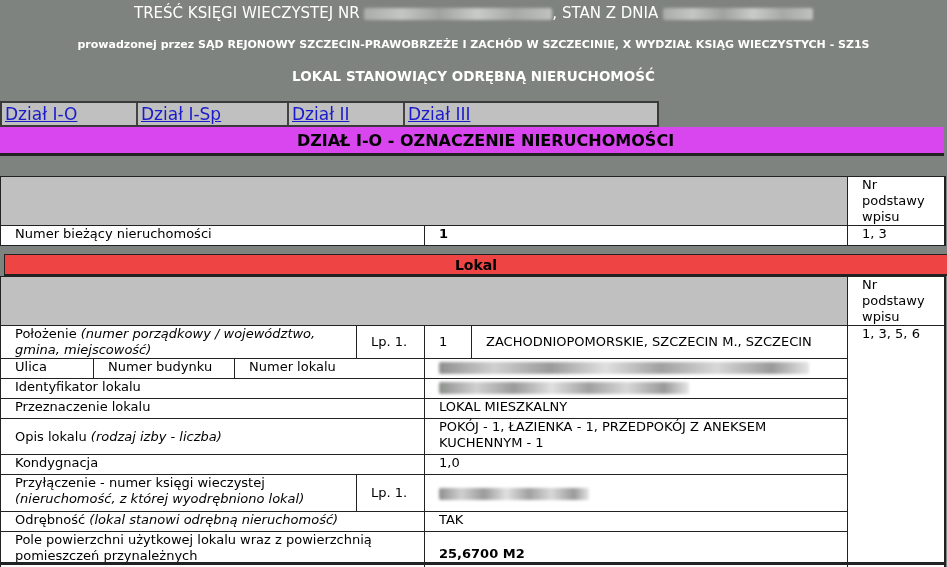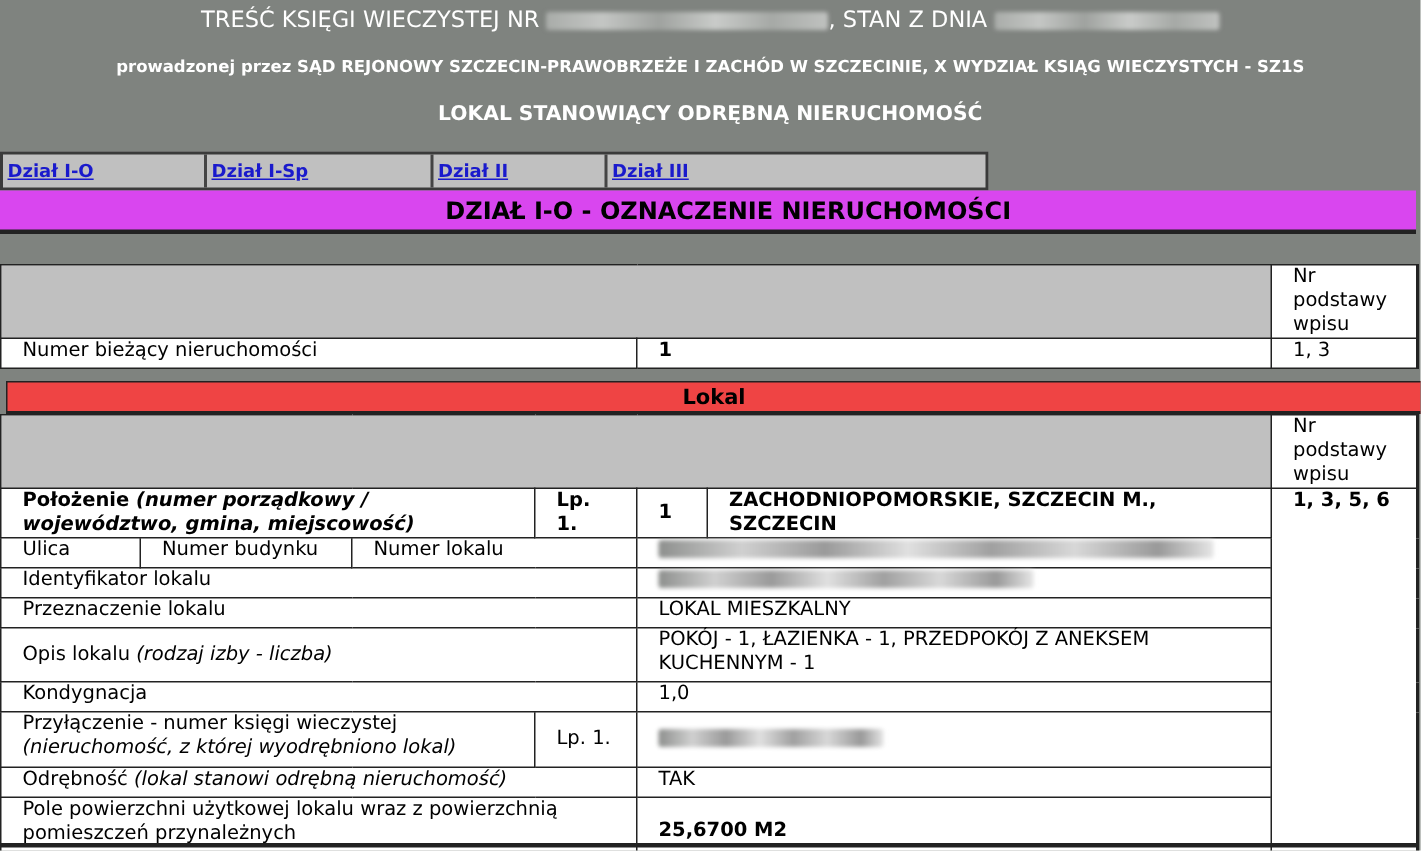--- a/index.html
+++ b/index.html
@@ -29,21 +29,21 @@
   .tabs {
     position: absolute; top: 101px; left: 0; width: 659px; height: 26px;
     display: flex; border: 2px solid #3a3a3a; box-sizing: border-box; background: #c0c0c0;
   }
   .tab {
     height: 100%; box-sizing: border-box; border-right: 2px solid #444;
     padding-left: 3px; display: flex; align-items: center;
   }
   .tab:last-child { border-right: none; }
   .tab a {
-    color: #1a1acc; font-weight: bold; font-size: 12px; text-decoration: underline;
+    color: #1a1acc; font-weight: normal; font-size: 17px; text-decoration: underline;
     font-family: "DejaVu Sans", sans-serif;
   }
 
   .title-bar {
     position: absolute; top: 127px; left: 0; width: 944px; height: 29px;
     background: #d946ef; border-bottom: 3px solid #222; box-sizing: border-box;
     text-align: center; font-weight: bold; font-size: 16px; line-height: 28px; padding-left: 27px;
   }
 
   table.kw {
@@ -126,21 +126,21 @@
     <col style="width:68px">
       <col style="width:47px">
       <col style="width:376px">
       <col style="width:97px">
   </colgroup>
   <tbody>
       <tr style="height:38px;">
     <td class="grey" colspan="6"></td>
     <td class="right" style="vertical-align:bottom;">Nr podstawy wpisu</td>
   </tr>
-  <tr style="height:25px;font-weight:bold;">
+  <tr style="height:25px;">
     <td colspan="3">
       <span>Położenie</span> <span class="it">(numer porządkowy / województwo, gmina, miejscowość)</span>
     </td>
     <td style="vertical-align:middle;">Lp. 1.</td>
     <td style="vertical-align:middle;">1</td>
     <td style="vertical-align:middle;">ZACHODNIOPOMORSKIE, SZCZECIN M., SZCZECIN</td>
     <td class="right" rowspan="10">1, 3, 5, 6</td>
   </tr>
   <tr style="height:20px;">
     <td>Ulica</td>

